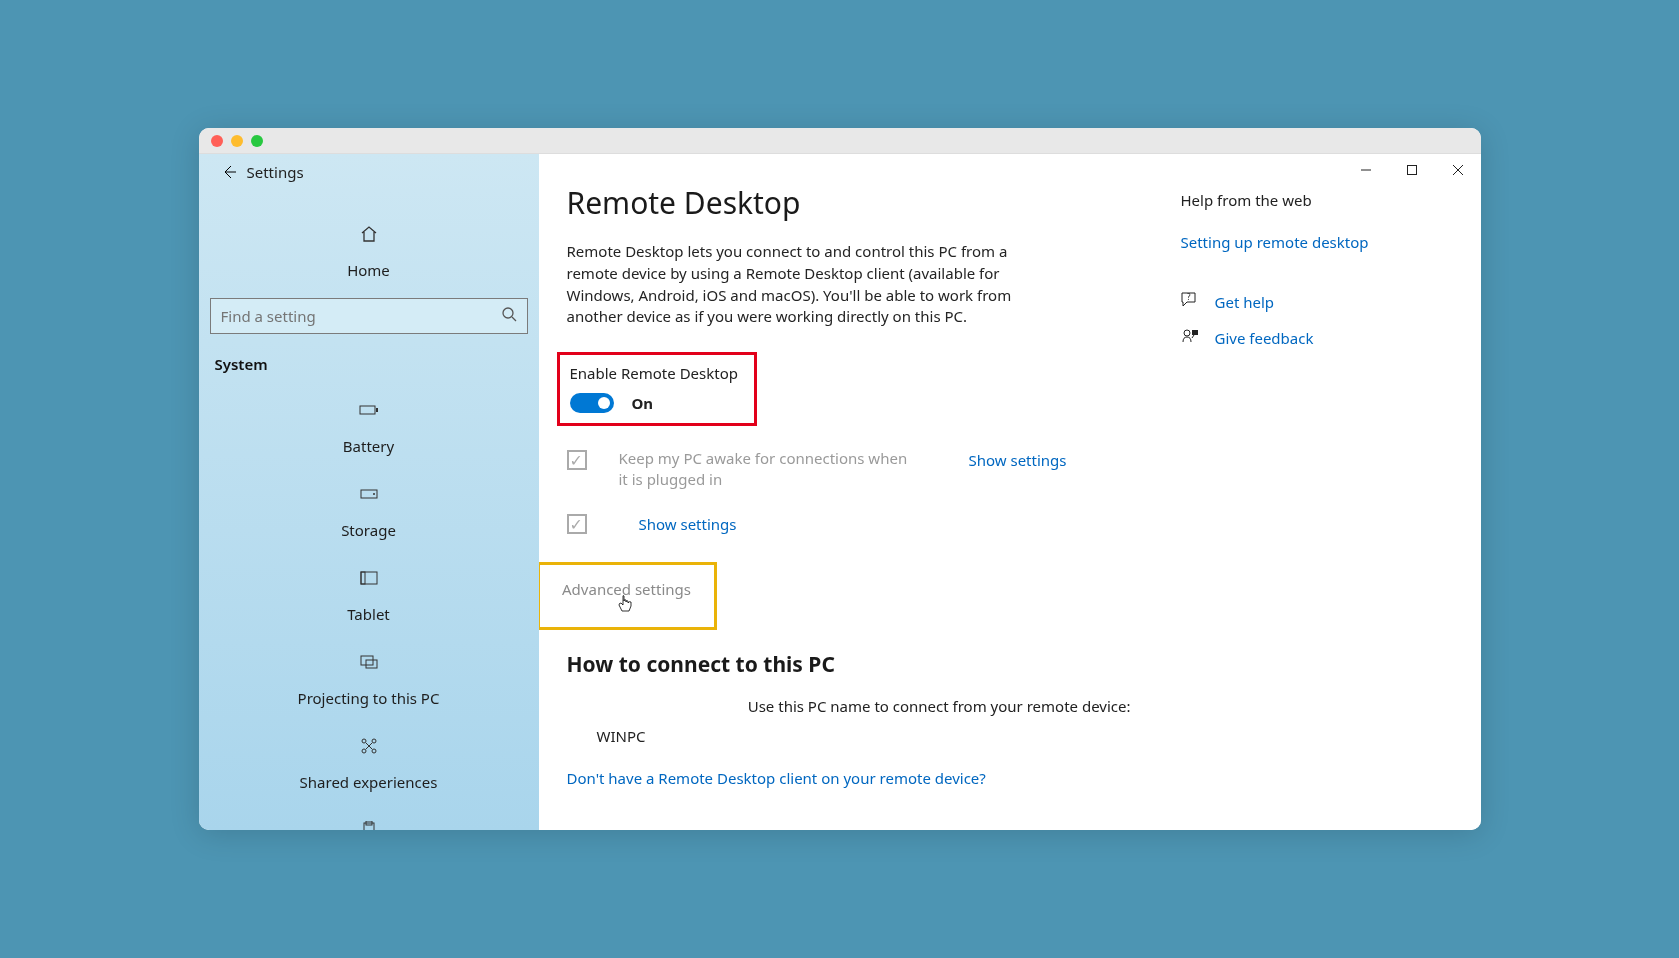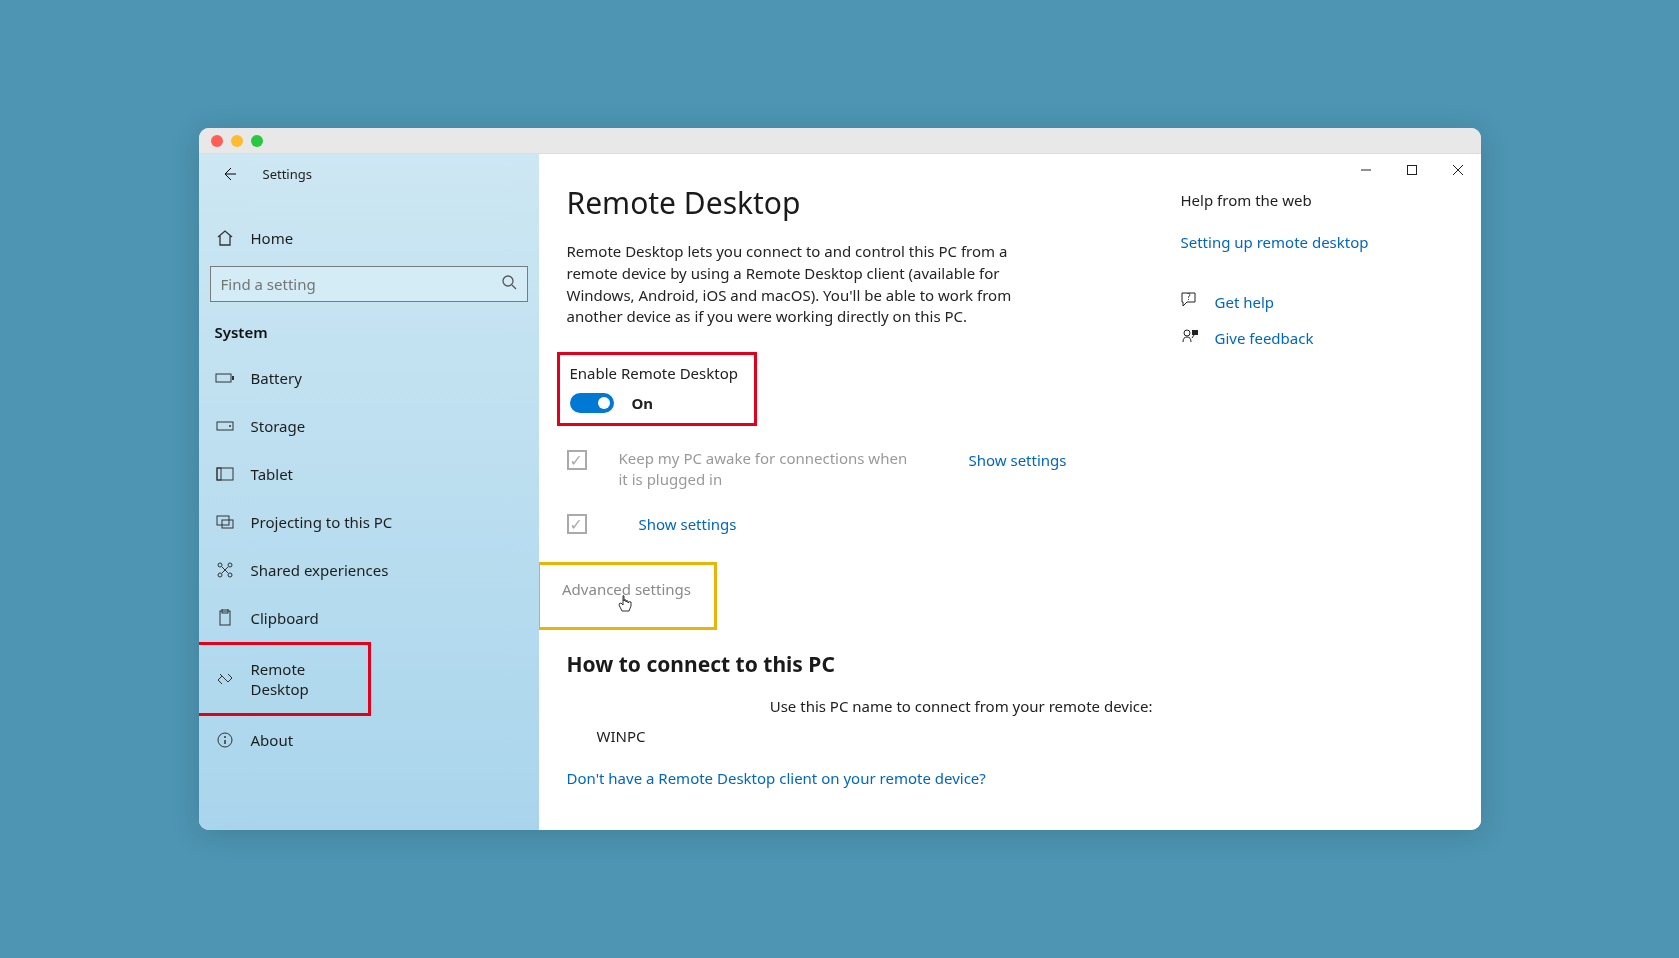--- a/index.html
+++ b/index.html
@@ -57,34 +57,35 @@
     align-items: center;
     height: 40px;
     padding-left: 12px;
     padding-right: 8px;
     position: relative;
   }
   .back-btn {
     width: 36px; height: 36px; display:flex;align-items:center;justify-content:center;
     color:#000; font-size:16px;
   }
-  .win-title { font-size: 13px; color:#222; margin-left: 16px; }
+  .win-title { font-size: 15px; color:#222; margin-left: 0; }
   .win-ctrl {
     width: 46px; height: 32px;
     display:flex;align-items:center;justify-content:center;
     color:#222;
   }
 
   .nav-item, .home-item {
     display:flex;align-items:center;
     padding: 14px 16px 14px 16px;
     gap: 16px;
     font-size: 15px;
     color: #1e1e1e;
     cursor: default;
+    flex-direction: column;
   }
   .home-item { margin-top: 20px;}
   .nav-icon {
     width: 20px; height: 20px; flex: 0 0 20px;
     display:flex;align-items:center;justify-content:center;
     color:#333;
   }
   .search-wrap { padding: 0 11px; margin-top:4px;}
   .search-box {
     background: #d4ecf6;
@@ -169,20 +170,21 @@
  }
 
  h2.sub-title { font-size:21px;font-weight:700;color:#1a1a1a;margin-top:20px;margin-bottom:18px;}
  .connect-text { font-size:15px;color:#222;margin-bottom:10px;text-align:right;}
  .pcname { font-size:15px;color:#222;margin-left:30px;margin-bottom:22px;}
  .link { color:#0067c0;font-size:15px;}
 
  .right-rail {
    width:300px;
    padding: 36px 24px 38px 0;
+   margin-left: 22px;
  }
  .right-rail .rail-title { font-size:15px;color:#222;margin-bottom:22px;}
  .rail-link { color:#0067c0;font-size:15px;display:block;margin-bottom:40px;}
  .rail-item { display:flex;align-items:center;gap:16px;color:#0067c0;font-size:15px;margin-bottom:16px;}
  .rail-item .ri-icon { color:#222;width:18px;}
 
  
  .win-top-controls {
    position:absolute;top:0;right:0;display:flex;
  }

